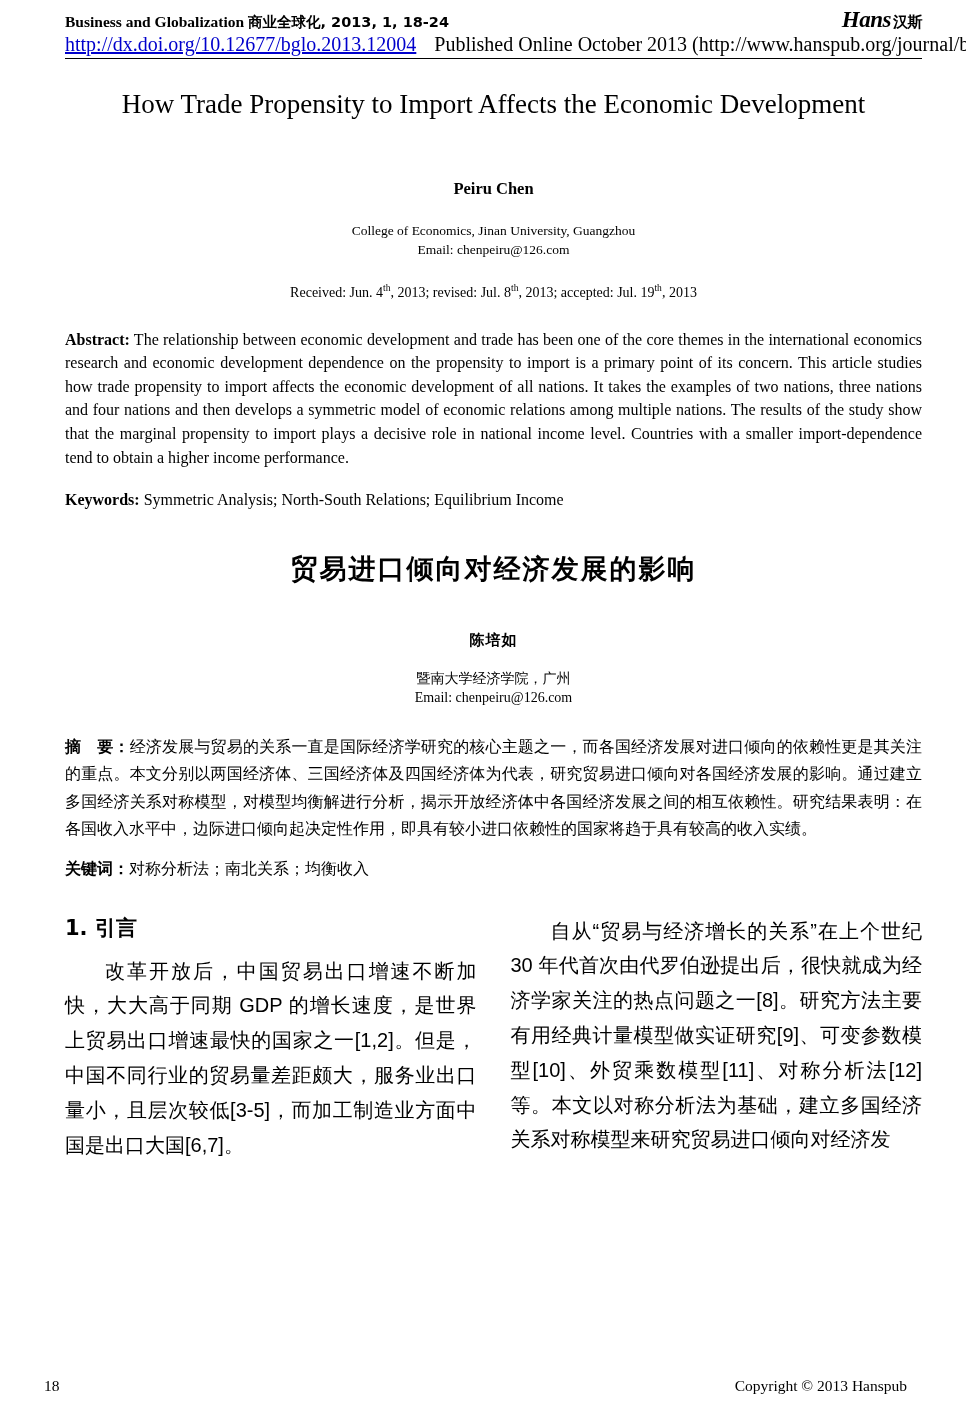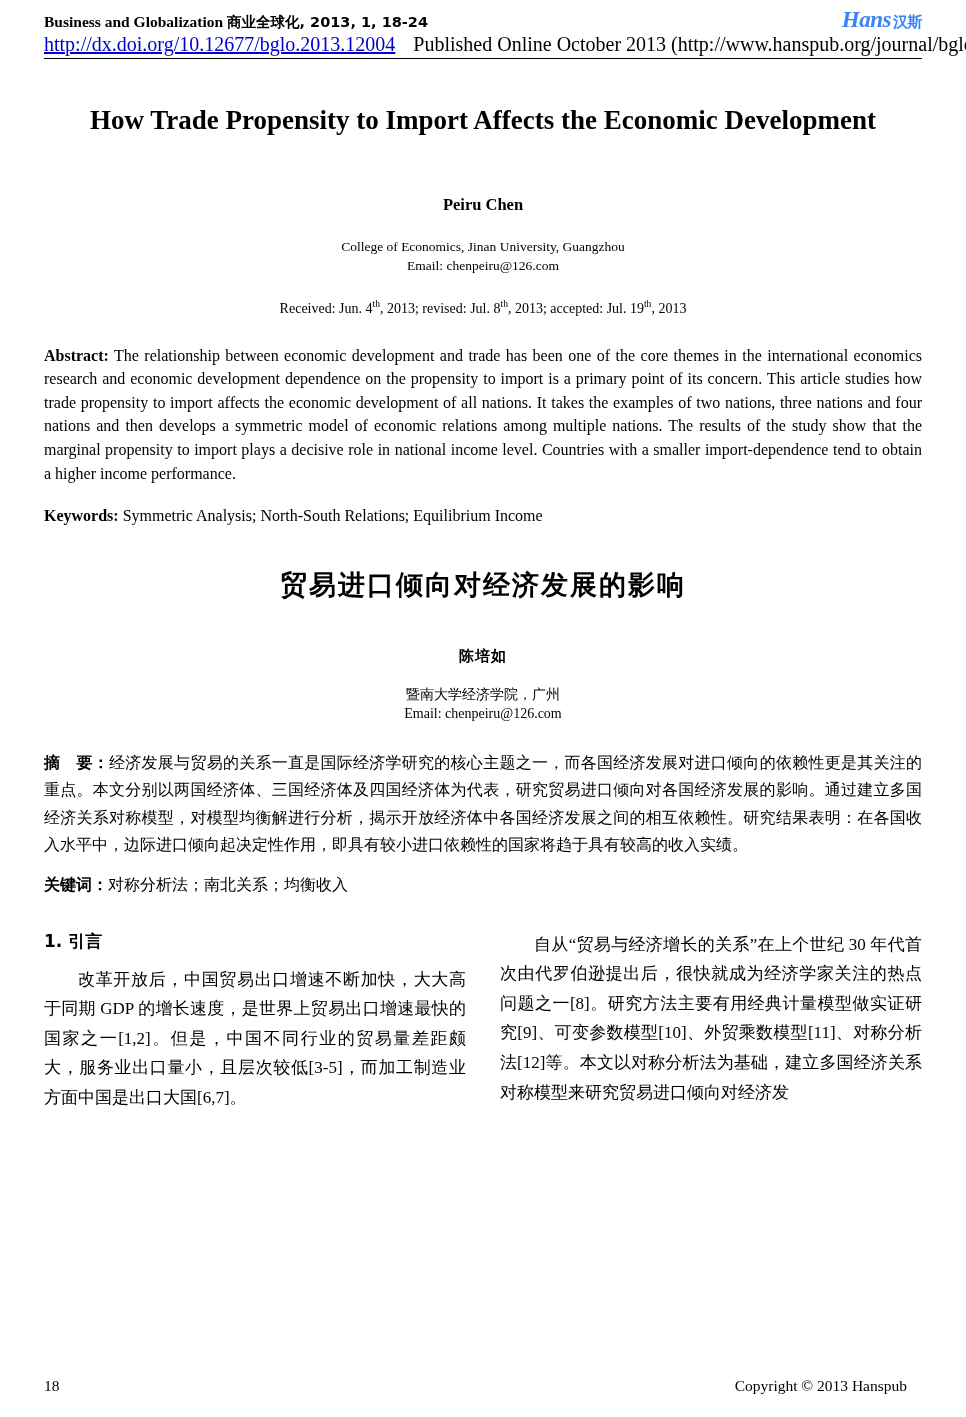--- a/index.html
+++ b/index.html
@@ -12,21 +12,21 @@
     height: 1417px;
     font-family: "Liberation Serif", serif;
     color: #000000;
     position: relative;
   }
   .page {
     position: relative;
     width: 966px;
     height: 1417px;
     box-sizing: border-box;
-    padding: 8px 44px 0 44px;
+    padding: 8px 44px 0 65px;
   }
 
   
   .header-rule {
     border-bottom: 1.6px solid #000;
     margin-top: 2px;
   }
   .journal-line {
     display: flex;
     align-items: baseline;
@@ -39,21 +39,21 @@
   .journal-left .cn {
     font-family: "DejaVu Sans", sans-serif;
     font-size: 14.5px;
     font-weight: bold;
   }
   .logo {
     font-family: "Liberation Serif", serif;
     font-style: italic;
     font-weight: bold;
     font-size: 23px;
-    color: #3b82f6;
+    color: #000000;
     letter-spacing: -0.5px;
     line-height: 1;
   }
   .logo .logo-cn {
     font-family: "DejaVu Sans", sans-serif;
     font-style: normal;
     font-size: 15px;
     font-weight: bold;
     margin-left: 2px;
   }
@@ -70,23 +70,23 @@
   }
   .pub-online {
     margin-left: 18px;
     white-space: nowrap;
   }
 
   
   .title {
     text-align: center;
     font-size: 27px;
-    font-weight: bold;
+    font-weight: normal;
     line-height: 1.32;
-    margin: 44px 36px 0 36px;
+    margin: 28px 36px 0 36px;
   }
   .author {
     text-align: center;
     font-size: 16.5px;
     font-weight: bold;
     margin-top: 56px;
   }
   .affil {
     text-align: center;
     font-size: 13.5px;
@@ -175,26 +175,26 @@
     margin-top: 34px;
     display: flex;
     gap: 34px;
   }
   .col {
     width: 50%;
   }
   .sec-head {
     font-family: "DejaVu Sans", sans-serif;
     font-weight: bold;
-    font-size: 17px;
+    font-size: 21px;
     margin-bottom: 12px;
   }
   .body-text {
-    font-family: Liberation Serif, serif;
-    font-size: 17px;
+    font-family: Liberation Sans, sans-serif;
+    font-size: 20px;
     line-height: 1.74;
     text-align: justify;
   }
   .indent { text-indent: 2em; }
 
   
   .footer {
     position: absolute;
     left: 44px;
     right: 59px;

